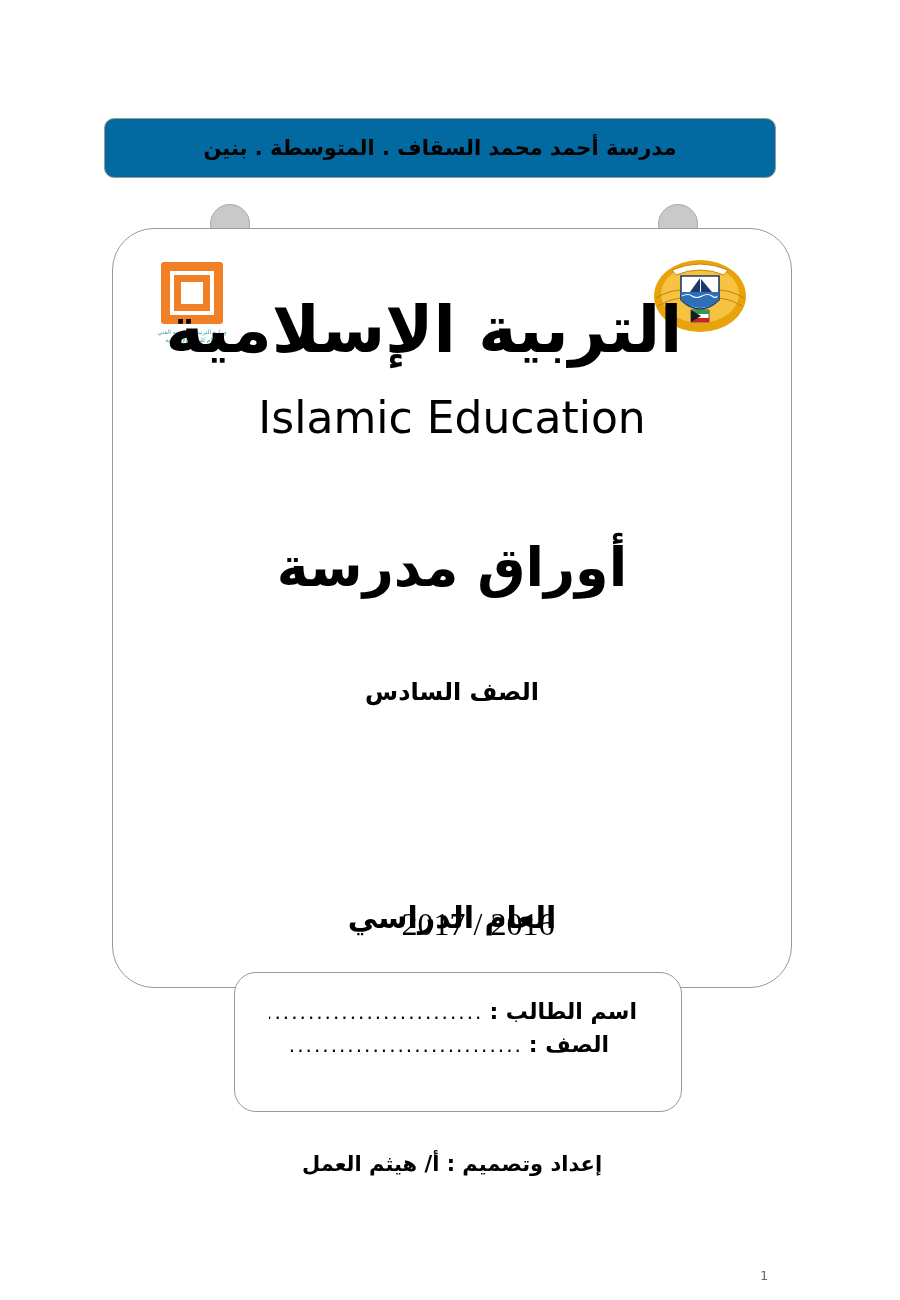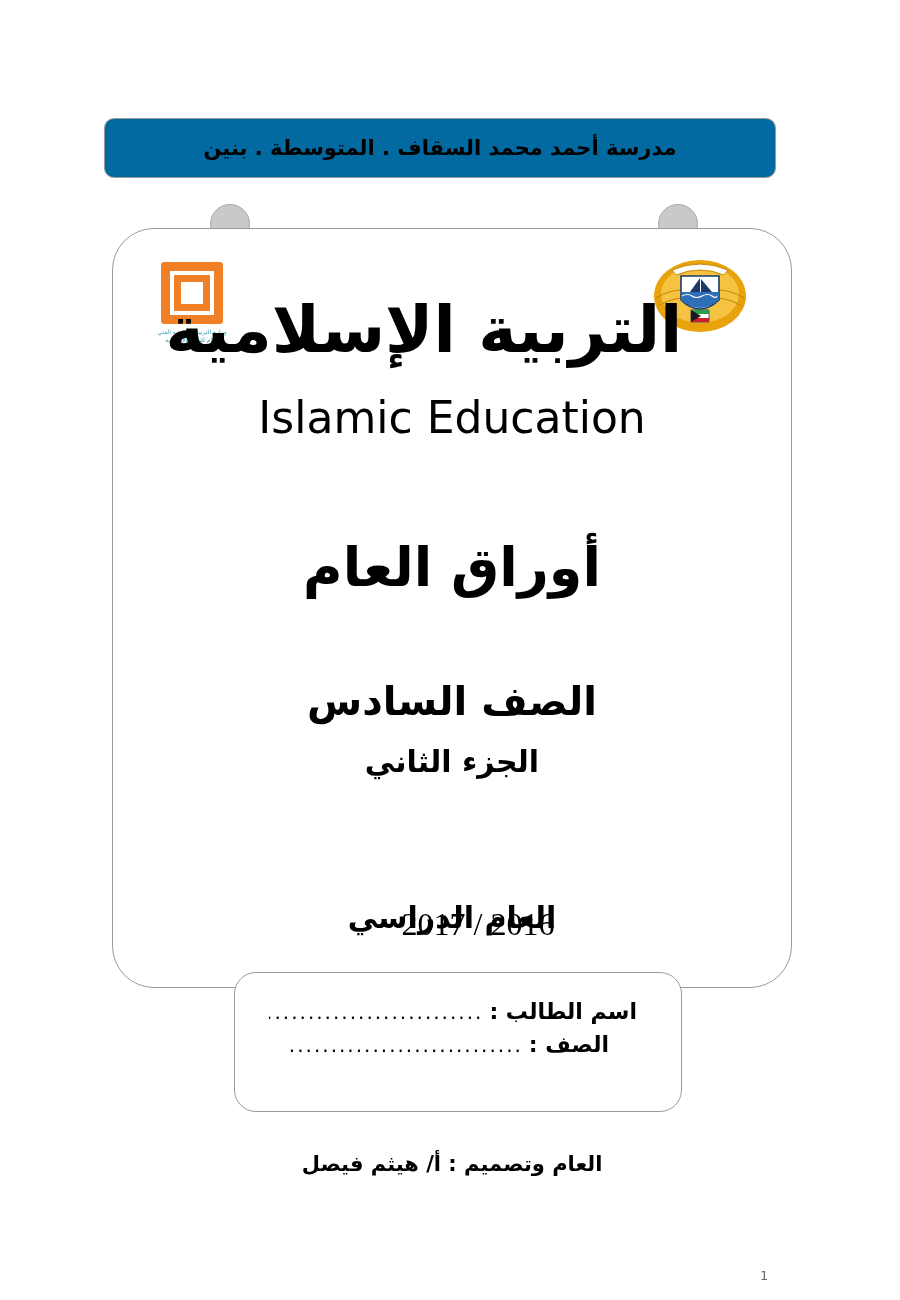--- a/index.html
+++ b/index.html
@@ -170,21 +170,21 @@
     direction: rtl;
   }
 
   .grade {
     position: absolute;
     top: 678px;
     left: 112px;
     width: 680px;
     text-align: center;
     font-weight: bold;
-    font-size: 40px;
+    font-size: 24px;
     color: #000000;
     direction: rtl;
   }
   .part {
     position: absolute;
     top: 744px;
     left: 112px;
     width: 680px;
     text-align: center;
     font-weight: bold;
@@ -333,36 +333,35 @@
       <path d="M41 70 h18 v4 h-18 z" fill="#cc2026"></path>
       <path d="M41 62 l10 6 l-10 6 z" fill="#1a1a1a"></path>
 
       <path d="M22 22 Q50 10 78 22 L74 27 Q50 17 26 27 Z" fill="#ffffff" stroke="#c8870a" stroke-width="1"></path>
     </svg>
   </div>
 
   <div class="title-ar">التربية الإسلامية</div>
   <div class="title-en">Islamic Education</div>
 
-  <div class="doc-type">أوراق العام</div>
+  <div class="doc-type">أوراق مدرسة</div>
 
   <div class="grade">الصف السادس</div>
-  <div class="part">الجزء الثاني</div>
 
   <div class="year-label">العام الدراسي</div>
   <div class="year-value">2017 / 2016</div>
 
   <div class="student-box">
     <div class="field-row name">
       <span class="field-label">اسم الطالب :</span>
       <span class="field-dots">....................................</span>
     </div>
     <div class="field-row grade-row">
       <span class="field-label">الصف :</span>
       <span class="field-dots">............................</span>
     </div>
   </div>
 
-  <div class="credit">العام وتصميم : أ/ هيثم فيصل</div>
+  <div class="credit">إعداد وتصميم : أ/ هيثم العمل</div>
 
   <div class="page-number">1</div>
 
 </div>
 
 </body></html>

